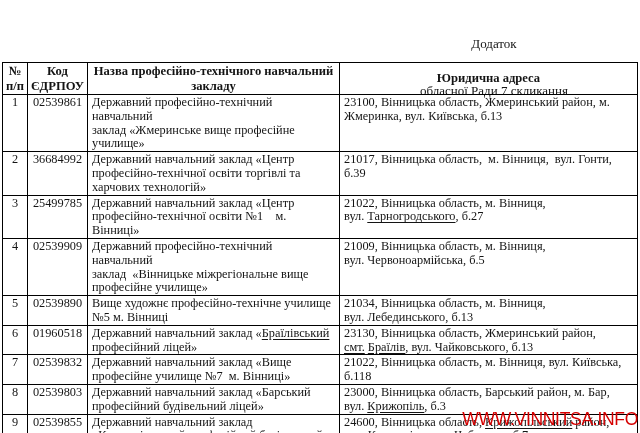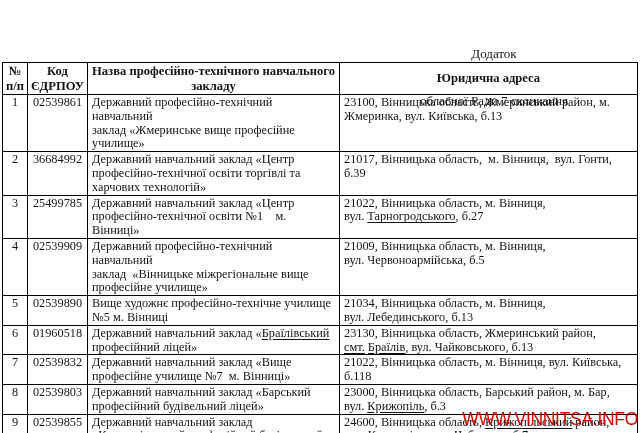--- a/index.html
+++ b/index.html
@@ -2,21 +2,21 @@
 <html><head>
 <meta charset="utf-8">
 <style>
   html, body { margin:0; padding:0; }
   body {
     width:640px; height:433px; overflow:hidden; position:relative;
     background:#ffffff; color:#141414;
     font-family:"Liberation Serif", serif;
   }
   .doc-header {
-    position:absolute; top:15px; left:366px; width:256px;
+    position:absolute; top:5px; left:366px; width:256px;
     text-align:center; font-size:13px; line-height:15.5px;
     white-space:pre;
   }
   .doc-header div { white-space:pre; }
   table.inst {
     position:absolute; top:62px; left:2px; width:636px;
     border-collapse:collapse; table-layout:fixed;
     font-size:12.3px; line-height:13.8px;
   }
   table.inst col.c-num  { width:25px; }
@@ -64,21 +64,21 @@
   <colgroup>
     <col class="c-num">
       <col class="c-code">
       <col class="c-name">
       <col class="c-addr">
   </colgroup>
   <thead>
     <tr>
       <th>№ п/п</th>
       <th>Код ЄДРПОУ</th>
-      <th>Назва професійно-технічного навчального закладу</th>
+      <th>Назва професійно-технічного навчальний закладу</th>
       <th>Юридична адреса</th>
     </tr>
   </thead>
   <tbody id="tbody">
       <tr>
         <td class="num">1</td>
         <td class="code">02539861</td>
         <td class="name">Державний професійно-технічний навчальний
 заклад «Жмеринське вище професійне
 училище»</td>

